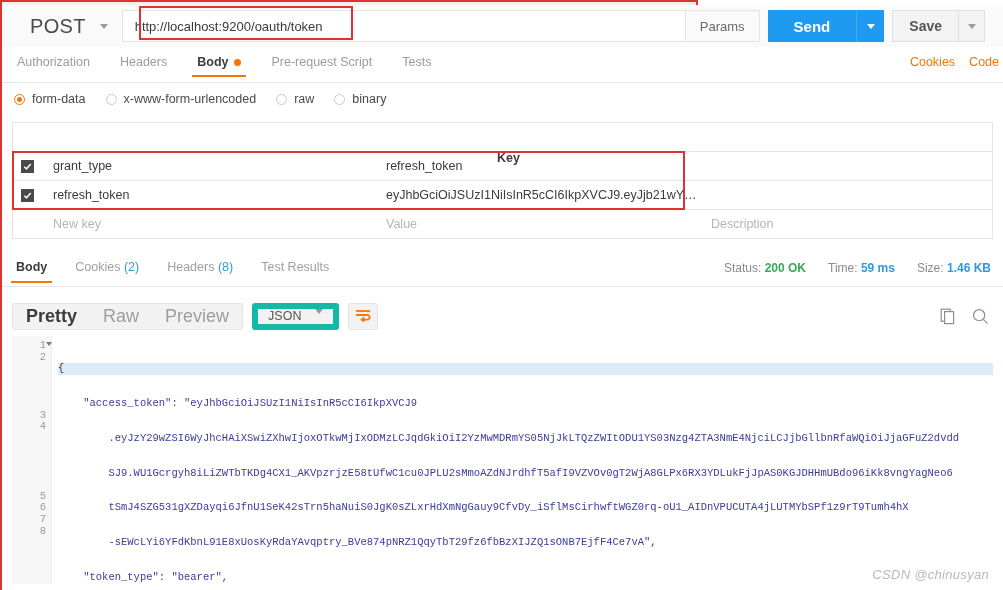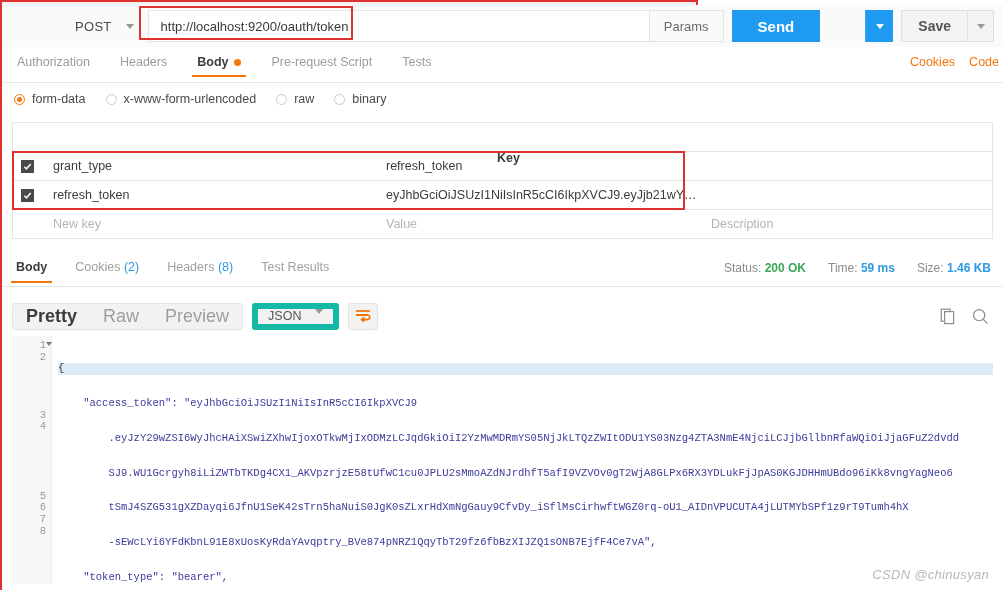--- a/index.html
+++ b/index.html
@@ -43,21 +43,21 @@
   .method-select {
     display: flex; align-items: center;
     gap: 14px;
     padding: 0 12px 0 18px;
     height: 32px;
     color: #555;
     font-size: 14px;
     background: #fafafa;
     cursor: pointer;
   }
-  .method-label { font-size: 13px; color: #4a4a4a; letter-spacing: .3px; margin-left: 45px;}
+  .method-label { font-size: 20px; color: #4a4a4a; letter-spacing: .3px;}
   .caret {
     width: 0; height: 0;
     border-left: 4.5px solid transparent;
     border-right: 4.5px solid transparent;
     border-top: 5.5px solid #9a9a9a;
     display: inline-block;
   }
   .url-input-wrap {
     position: relative;
     flex: 1;
@@ -88,21 +88,21 @@
     height: 32px;
     padding: 0 14px;
     display: flex; align-items: center;
     font-size: 13px;
     color: #6a6a6a;
     background: #fafafa;
     border: 1px solid #e4e4e4;
     border-left: none;
     cursor: pointer;
   }
-  .send-group { display: flex; margin-left: 8px; gap: 45px; }
+  .send-group { display: flex; margin-left: 8px; }
   .send-btn {
     height: 32px;
     padding: 0 26px;
     background: #1e9bf0;
     color: #fff;
     font-size: 15px;
     font-weight: bold;
     border: none;
     display: flex; align-items: center; justify-content: center;
     cursor: pointer;
@@ -115,21 +115,21 @@
     border-left: 1px solid #3aaaf5;
     display: flex; align-items: center; justify-content: center;
     cursor: pointer;
   }
   .caret-white {
     width: 0; height: 0;
     border-left: 4.5px solid transparent;
     border-right: 4.5px solid transparent;
     border-top: 5.5px solid #ffffff;
   }
-  .save-group { display: flex; margin-left: 8px; margin-right: 9px; }
+  .save-group { display: flex; margin-left: 8px; margin-right: 18px; }
   .save-btn {
     height: 32px; padding: 0 16px;
     background: #f3f3f3;
     border: 1px solid #e0e0e0;
     color: #555;
     font-size: 14px; font-weight: bold;
     display: flex; align-items: center;
     cursor: pointer;
     font-family: "Liberation Sans", sans-serif;
   }

